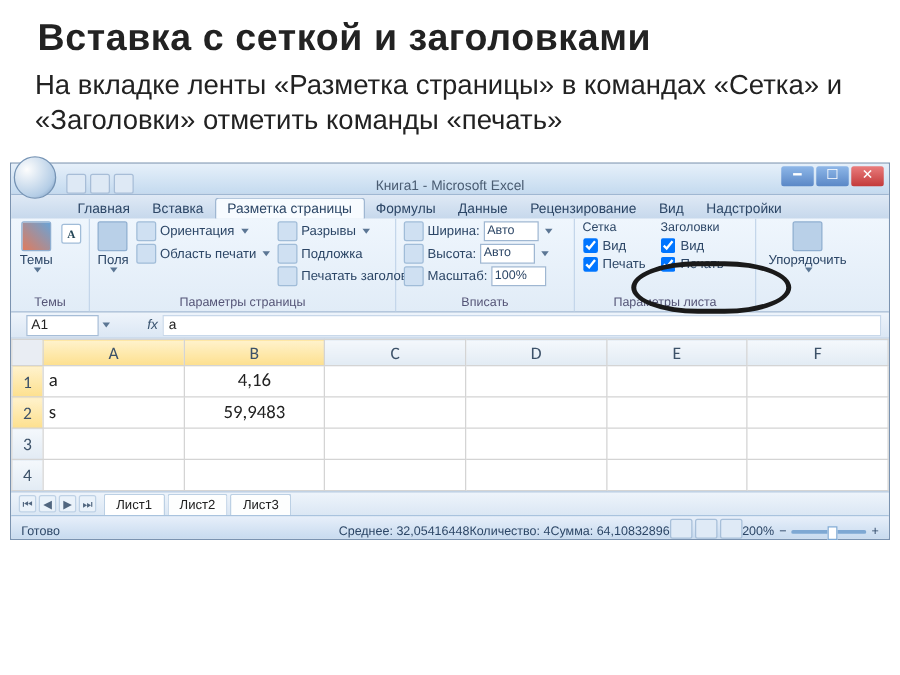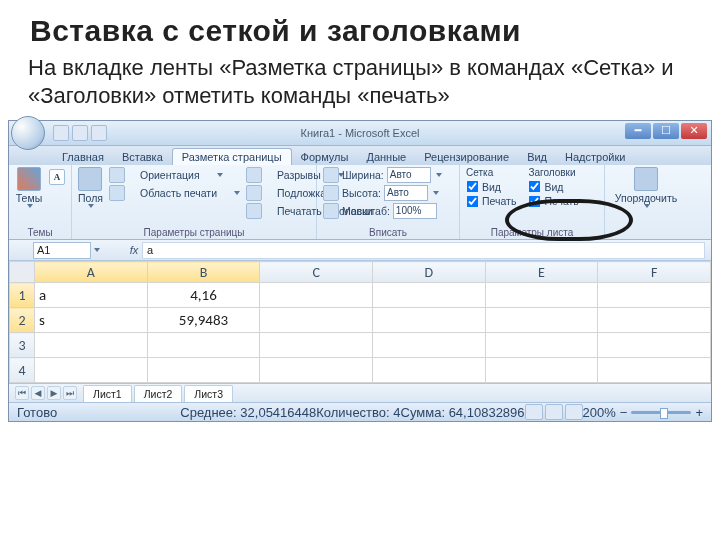--- a/index.html
+++ b/index.html
@@ -1,56 +1,56 @@
 <!DOCTYPE html>
 <html><head>
 <meta charset="utf-8">
 <style>
   html,body{margin:0;padding:0;font-family:Arial,Helvetica,sans-serif;background:#fff;color:#222}
   body{width:720px;height:540px;overflow:hidden;position:relative}
   .heading{font-size:30px;font-weight:bold;margin:14px 20px 6px 30px;letter-spacing:.5px}
-  .paragraph{font-size:22px;margin:0 16px 10px 28px;line-height:1.28}
+  .paragraph{font-size:22px;margin:0 16px 20px 28px;line-height:1.28}
   
   .excel{position:relative;margin:0 8px;border:1px solid #7b93b0}
   
-  .titlebar{height:24px;display:flex;align-items:center;background:linear-gradient(#e6f0fa,#c4daef);border-bottom:1px solid #9fb7d2;position:relative;font-size:11px}
+  .titlebar{height:24px;display:flex;align-items:flex-end;background:linear-gradient(#e6f0fa,#c4daef);border-bottom:1px solid #9fb7d2;position:relative;font-size:11px}
   .office-btn{width:32px;height:32px;margin:-4px 4px -4px 2px;border-radius:50%;background:radial-gradient(circle at 30% 30%,#fdfdfd,#b4cde6 70%,#6a8bb4);border:1px solid #7593b4}
   .qat{display:flex;gap:3px;align-items:center;margin-left:4px}
   .qat-btn{width:14px;height:14px;background:#dee9f5;border:1px solid #a7bdd7;border-radius:2px}
   .title-center{position:absolute;left:50%;transform:translateX(-50%);color:#4a5c72}
   .winctl{position:absolute;right:4px;top:2px;display:flex;gap:2px}
   .winctl div{width:26px;height:16px;font-size:11px;text-align:center;line-height:14px;color:#fff;border-radius:2px}
   .wmin{background:linear-gradient(#8eb7e8,#5a87c6)}
   .wmax{background:linear-gradient(#8eb7e8,#5a87c6)}
   .wclose{background:linear-gradient(#e97c7c,#c33a3a)}
   
   .tabs{height:19px;display:flex;align-items:flex-end;background:linear-gradient(#dfe9f5,#c6d8ec);font-size:11px;padding-left:44px;gap:0}
   .tab{padding:2px 9px;color:#2c4666;cursor:pointer}
   .tab.active{background:#f7fbff;border:1px solid #9fb7d2;border-bottom:none;border-radius:3px 3px 0 0;color:#2c4666}
   
   .ribbon{height:74px;background:linear-gradient(#eff6fd,#e1ecf7);display:flex;font-size:10.5px;color:#2c4666;border-bottom:1px solid #9fb7d2;position:relative}
   .group{border-right:1px solid #c4d6ea;padding:2px 6px 0;display:flex;flex-direction:column;position:relative}
   .grp-body{flex:1;display:flex;align-items:flex-start;gap:6px}
   .grp-label{text-align:center;font-size:10px;color:#557;margin-top:1px;padding-bottom:1px}
   .bigbtn{display:flex;flex-direction:column;align-items:center;width:36px}
   .bigbtn .ico{width:22px;height:22px;margin-bottom:1px;background:#b9d0e8;border:1px solid #8faed0;border-radius:2px}
-  .smallrow{display:flex;align-items:center;gap:15px;white-space:nowrap;margin-bottom:2px}
+  .smallrow{display:flex;align-items:center;gap:3px;white-space:nowrap;margin-bottom:2px}
   .ico-s{width:14px;height:14px;background:#cfe0f2;border:1px solid #a0bcd8;border-radius:2px;display:inline-block}
   .dd{display:inline-block;margin-left:2px;border-left:3px solid transparent;border-right:3px solid transparent;border-top:4px solid #5b7694}
   .col{display:flex;flex-direction:column}
   .fieldrow{display:flex;align-items:center;gap:3px;margin-bottom:2px}
   .tinyinput{border:1px solid #9fb7d2;background:#fff;font-size:10px;padding:0 2px;width:38px;height:14px;line-height:14px}
   .chk{display:flex;align-items:center;gap:3px;margin-bottom:1.5px}
   .chk input{margin:0;transform:scale(.9)}
   .hlabel{font-size:10px;color:#2c4666;margin-bottom:2px}
   
   .ellipse{position:absolute;border:4px solid #1a1a1a;border-radius:50%/60%;width:120px;height:34px;right:78px;bottom:-2px;pointer-events:none}
   
   .fx-row{height:20px;display:flex;align-items:center;background:linear-gradient(#eef4fb,#dbe7f4);border-bottom:1px solid #b0c6df;font-size:11px}
-  .namebox{width:50px;margin-left:24px;background:#fff;border:1px solid #a6bdd7;height:15px;padding:0 3px;line-height:15px}
+  .namebox{width:50px;margin-left:12px;background:#fff;border:1px solid #a6bdd7;height:15px;padding:0 3px;line-height:15px}
   .fx-glyph{width:16px;text-align:center;color:#3a5470;font-style:italic;margin-left:26px}
   .fx-input{flex:1;background:#fff;border:1px solid #c8d8ea;height:15px;margin-right:6px;padding:0 4px;line-height:15px}
   
   .sheet{background:#fff}
   .sheet table{border-collapse:collapse;width:100%}
   .sheet th,.sheet td{border:1px solid #d4d4d4;font-family:Calibri,Arial,sans-serif}
   .corner{width:22px;height:18px;background:#e9edf3}
   .colh{background:linear-gradient(#f4f8fc,#e2ebf4);font-weight:normal;font-size:14px;color:#3c5168;height:18px;width:110px;text-align:center}
   .colh.sel{background:linear-gradient(#fff2cc,#fde08e)}
   .rowh{background:linear-gradient(#f4f8fc,#e2ebf4);font-weight:normal;font-size:14px;color:#3c5168;text-align:center;width:22px}
@@ -58,21 +58,21 @@
   .cell{height:24px;font-size:15px;padding:0 4px}
   .tl{text-align:left}
   .tr{text-align:center}
   
   .sheet-tabs{height:18px;display:flex;align-items:center;background:linear-gradient(#eef4fb,#dbe7f4);border-top:1px solid #b0c6df;font-size:10.5px;padding-left:6px}
   .nav{display:flex;gap:2px;margin-right:6px}
   .nav span{display:inline-block;width:12px;height:12px;line-height:12px;text-align:center;color:#51667f;border:1px solid #bfd2e6;background:#eaf2fa;border-radius:2px;font-size:9px}
   .stab{padding:2px 9px;border:1px solid #bcd0e4;border-bottom:none;border-radius:2px 2px 0 0;margin-right:2px;background:#fdfefe}
   .stab.active{font-weight:normal;background:#fff}
   
-  .status{height:18px;display:flex;align-items:center;background:linear-gradient(#e7effa,#c8dbef);border-top:1px solid #a9c3de;font-size:13px;color:#2c4666;padding:0 8px;gap:0}
+  .status{height:18px;display:flex;align-items:flex-end;background:linear-gradient(#e7effa,#c8dbef);border-top:1px solid #a9c3de;font-size:10px;color:#2c4666;padding:0 8px;gap:0}
   .status .spacer{flex:1}
   .viewbtns{display:flex;gap:2px}
   .viewbtns span{width:16px;height:14px;background:#dfeaf6;border:1px solid #a7bfd9;border-radius:2px}
   .zoom{display:flex;align-items:center;gap:4px}
   .zoom .track{width:60px;height:3px;background:#7ea8d3;border-radius:2px;position:relative}
   .zoom .thumb{position:absolute;left:48%;top:-3px;width:6px;height:9px;background:#fff;border:1px solid #7ea8d3}
 </style>
 </head>
 <body>
 

